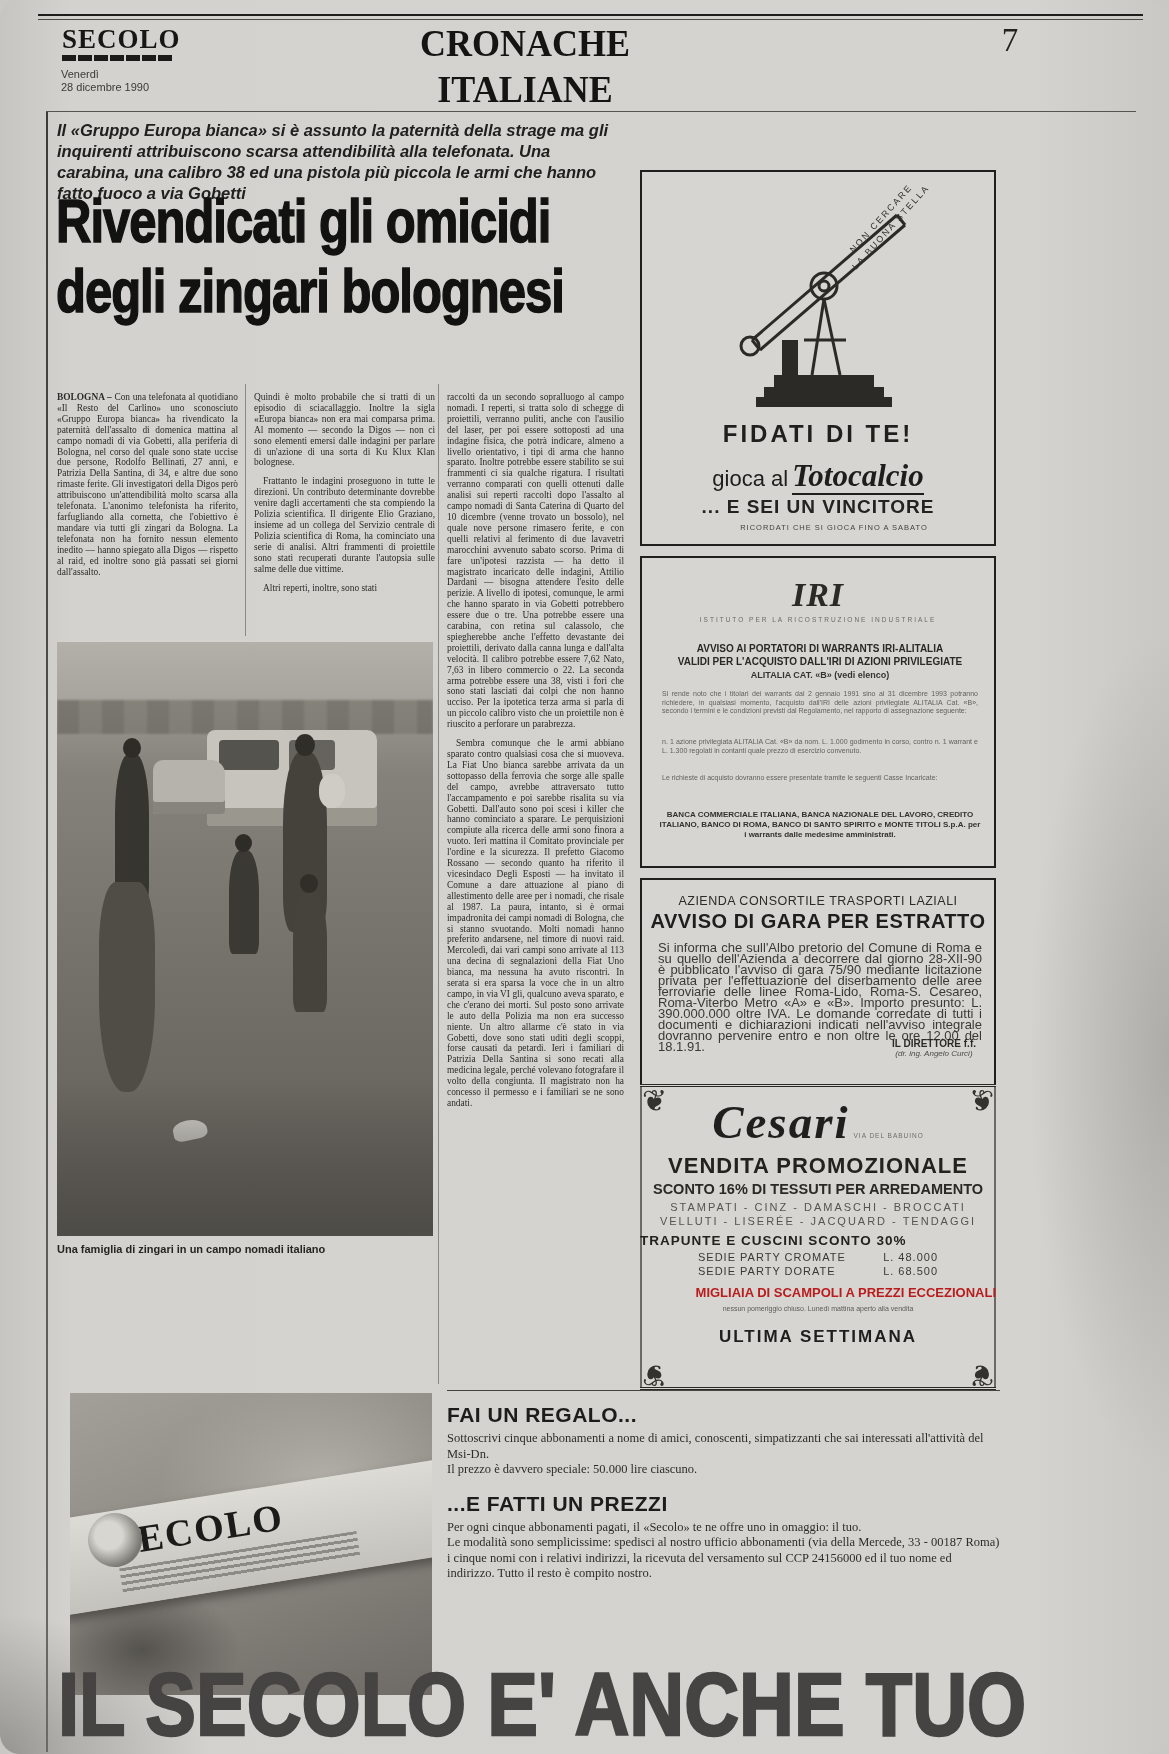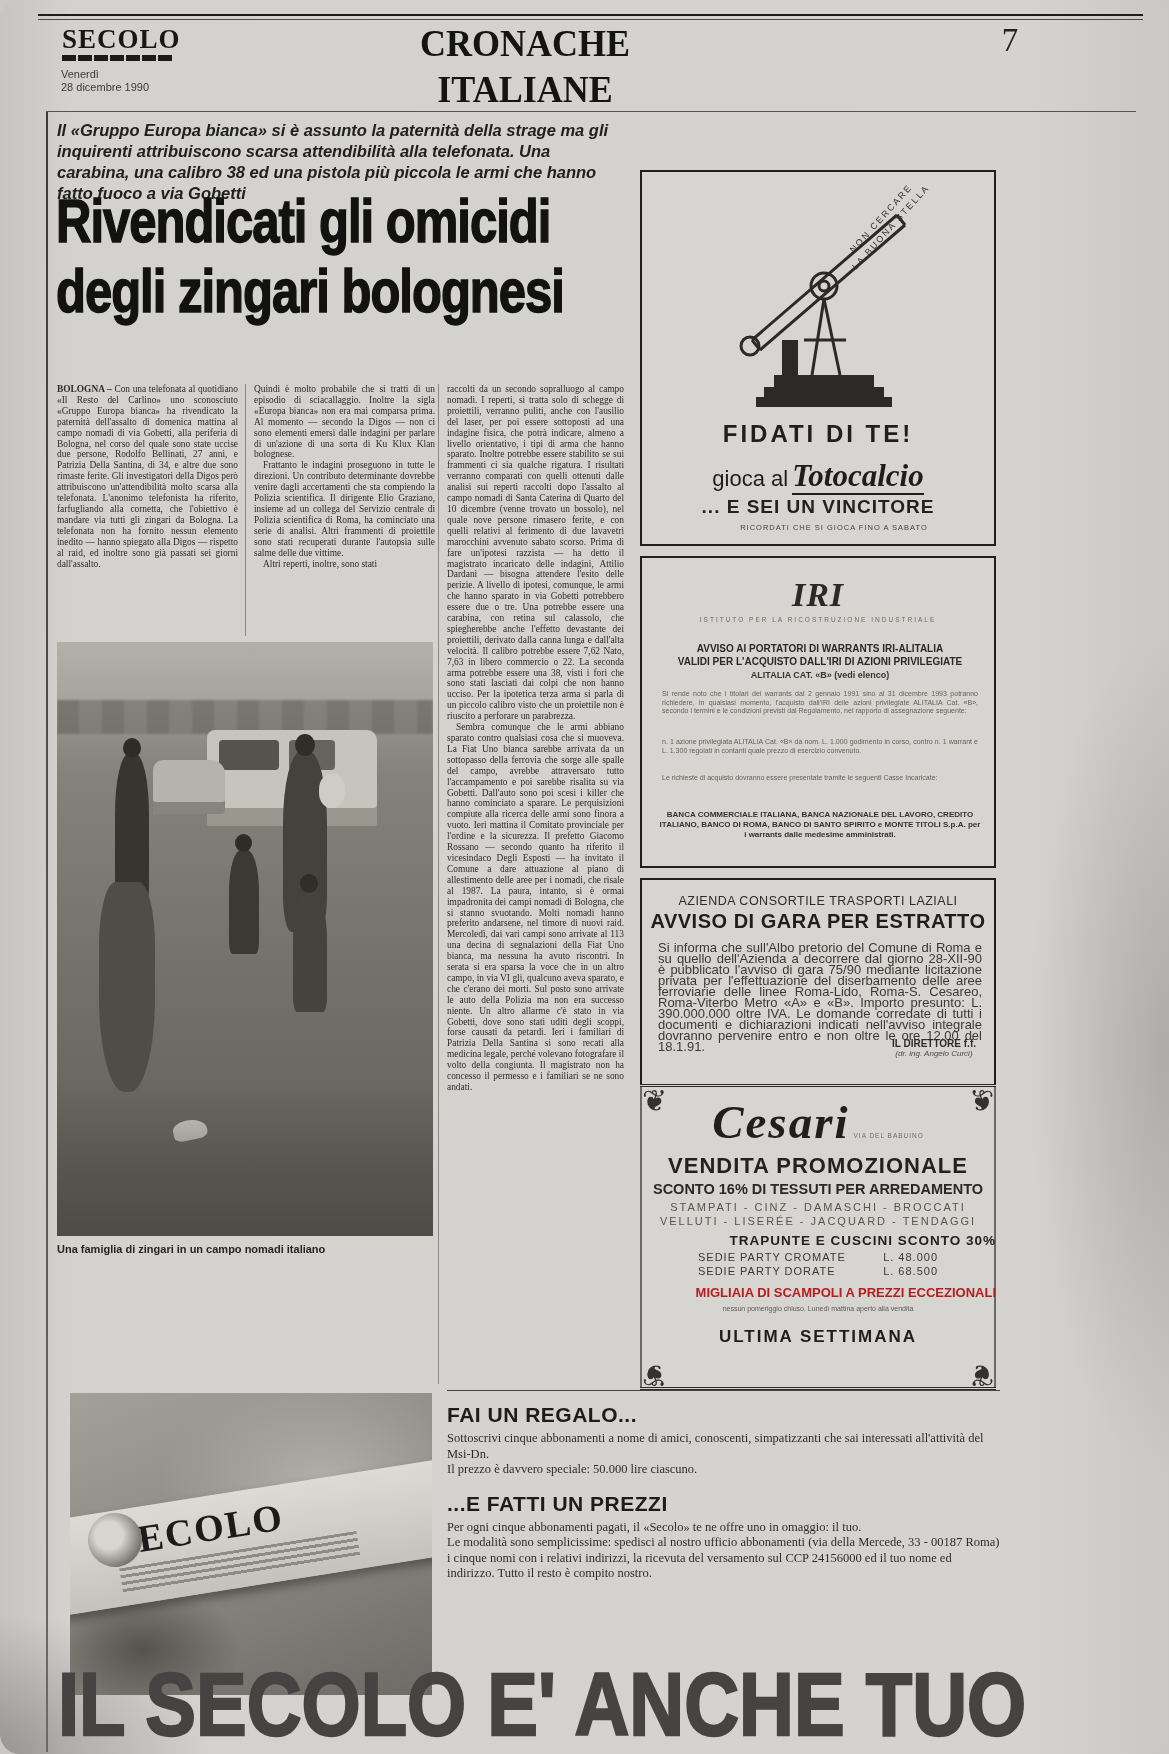--- a/index.html
+++ b/index.html
@@ -33,21 +33,21 @@
   .page-number{position:absolute;left:985px;top:22px;width:50px;text-align:center;font-family:"Liberation Serif",serif;font-size:33px;color:#22221f;}
 
   
   .standfirst{position:absolute;left:57px;top:120px;width:566px;
     font-family:"Liberation Sans",sans-serif;font-style:italic;font-weight:bold;
     font-size:16.5px;line-height:21px;color:#20201e;}
   .headline{position:absolute;left:56px;top:186px;width:580px;
     font-family:"Liberation Sans",sans-serif;font-weight:bold;color:#121210;
     font-size:49px;line-height:56px;letter-spacing:-1px;-webkit-text-stroke:1.2px #121210;transform:scaleY(1.25);transform-origin:top left;}
   .bodytext{font-size:9.4px;line-height:10.9px;text-align:justify;color:#2c2b29;}
-  .bodytext p{margin:0 0 0 0;text-indent:9px;}
+  .bodytext p{margin:8px 0 0 0;text-indent:9px;}
   .bodytext p.noindent{text-indent:0;}
   .dateline-word{font-weight:bold;}
   .twocols{position:absolute;left:57px;top:384px;width:378px;height:252px;overflow:hidden;display:flex;}
   .colA{width:181px;padding-right:7px;border-right:1px solid #8a8985;overflow:hidden;}
   .colB{width:181px;padding-left:8px;overflow:hidden;}
   .col3{position:absolute;left:447px;top:384px;width:177px;height:998px;overflow:hidden;}
   .vrule3{position:absolute;left:438px;top:384px;width:1px;height:1000px;background:#8a8985;}
 
   
   .photo{position:absolute;left:57px;top:642px;width:376px;height:594px;overflow:hidden;
@@ -127,21 +127,21 @@
   .orn4{right:2px;bottom:-6px;transform:scale(-1,-1);}
   .cesari-logo-row{position:absolute;left:0;top:8px;width:100%;text-align:center;}
   .cesari-logo{font-family:"Liberation Serif",serif;font-style:italic;font-weight:bold;font-size:47px;color:#201f1d;letter-spacing:2px;}
   .cesari-side{font-family:"Liberation Sans",sans-serif;font-size:6.5px;color:#6f6e69;letter-spacing:1px;}
   .ces-title{position:absolute;left:0;top:66px;width:100%;text-align:center;
     font-family:"Liberation Sans",sans-serif;font-weight:bold;font-size:22px;letter-spacing:1px;color:#23221f;}
   .ces-sub1{position:absolute;left:0;top:94px;width:100%;text-align:center;
     font-family:"Liberation Sans",sans-serif;font-weight:bold;font-size:14.5px;color:#2a2926;}
   .ces-sub23{position:absolute;left:0;top:114px;width:100%;text-align:center;
     font-family:"Liberation Sans",sans-serif;font-size:11px;line-height:13.5px;letter-spacing:2px;color:#55544f;}
-  .ces-sub4{position:absolute;left:0;top:146px;width:100%;text-align:right;
+  .ces-sub4{position:absolute;left:0;top:146px;width:100%;text-align:left;
     font-family:"Liberation Sans",sans-serif;font-weight:bold;font-size:13.5px;letter-spacing:1px;color:#23221f;}
   .ces-price{position:absolute;left:58px;width:240px;display:flex;justify-content:space-between;
     font-family:"Liberation Sans",sans-serif;font-size:11px;letter-spacing:1px;color:#3a3935;}
   .ces-sub5{position:absolute;left:0;top:198px;width:100%;text-align:right;
     font-family:"Liberation Sans",sans-serif;font-weight:bold;font-size:13px;color:#b91c1c;}
   .ces-note{position:absolute;left:0;top:218px;width:100%;text-align:center;
     font-family:"Liberation Sans",sans-serif;font-size:7px;color:#5c5b56;}
   .ces-footer{position:absolute;left:0;top:240px;width:100%;text-align:center;
     font-family:"Liberation Sans",sans-serif;font-weight:bold;font-size:17px;letter-spacing:2px;color:#1f1e1c;}
 

